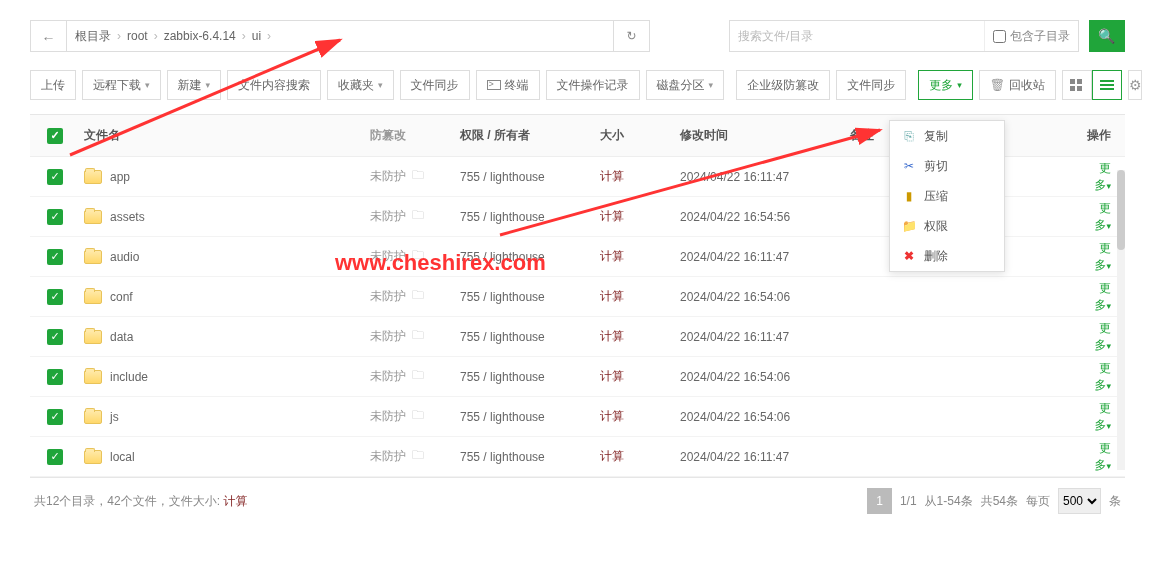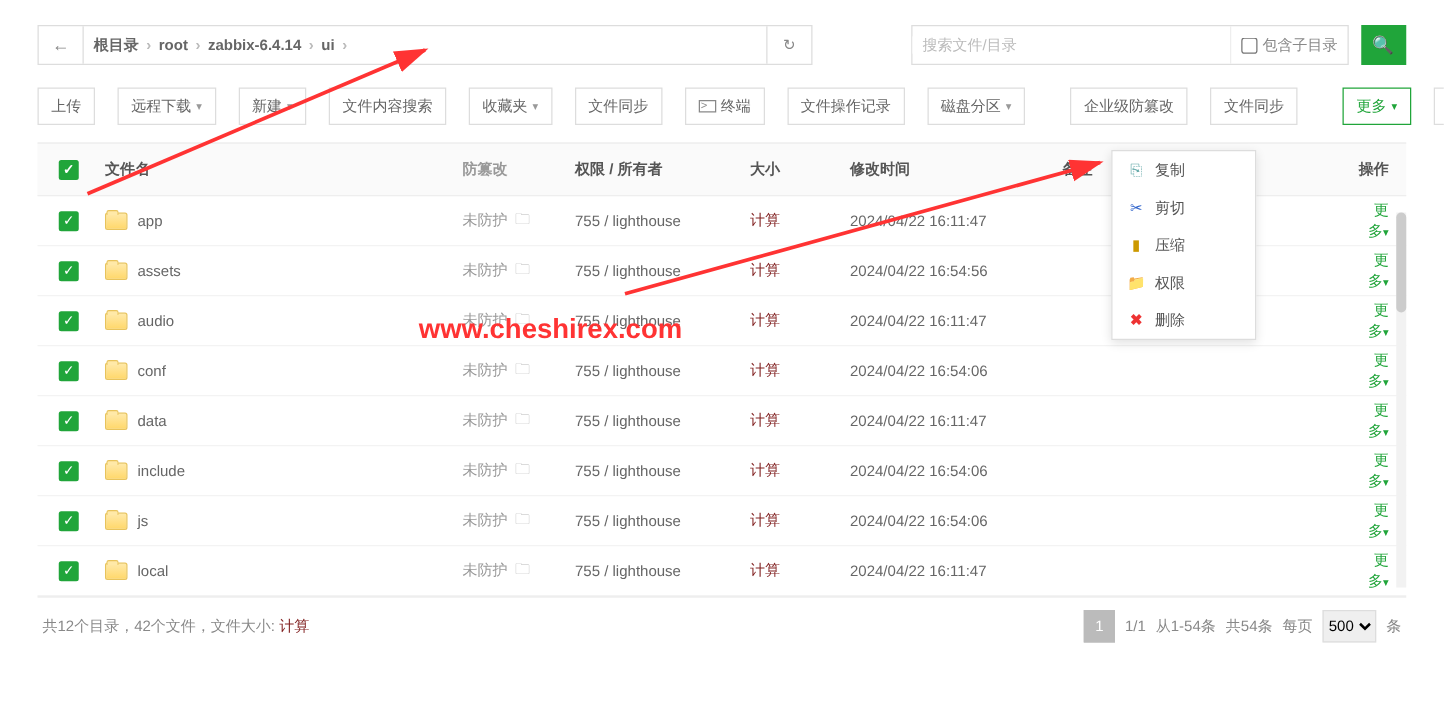--- a/index.html
+++ b/index.html
@@ -1,32 +1,32 @@
 <!DOCTYPE html>
 <html><head>
 <meta charset="utf-8">
 <style>
 * { box-sizing: border-box; margin: 0; padding: 0; }
 body { font-family: "Microsoft YaHei", Arial, sans-serif; font-size: 12px; color: #666; background: #fff; width: 1155px; height: 564px; overflow: hidden; position: relative; }
 .panel { padding: 20px 30px; }
 .top-row { display: flex; gap: 10px; margin-bottom: 18px; align-items: center; }
 .breadcrumb-box { display: flex; align-items: center; border: 1px solid #ddd; height: 32px; flex: 0 0 620px; }
 .bc-back { width: 36px; text-align: center; border-right: 1px solid #ddd; height: 100%; display: flex; align-items: center; justify-content: center; color: #888; font-size: 14px; }
-.bc-path { flex: 1; display: flex; align-items: center; padding: 0 8px; gap: 4px; color: #666; font-weight: bold; }
+.bc-path { flex: 1; display: flex; align-items: center; padding: 0 8px; gap: 4px; color: #666; }
 .bc-sep { color: #bbb; margin: 0 2px; }
 .bc-link { color: #666; cursor: pointer; }
 .bc-refresh { width: 36px; text-align: center; border-left: 1px solid #ddd; height: 100%; display: flex; align-items: center; justify-content: center; color: #888; }
 .spacer { flex: 1; }
 .search-box { display: flex; align-items: center; border: 1px solid #ddd; height: 32px; width: 350px; }
 .search-input { flex: 1; border: none; outline: none; padding: 0 8px; font-size: 12px; }
 .search-input::placeholder { color: #bbb; }
 .sub-opt { display: flex; align-items: center; gap: 4px; padding: 0 8px; color: #888; border-left: 1px solid #eee; height: 100%; }
 .sub-opt input { margin: 0; }
 .search-btn { width: 36px; height: 32px; background: #20a53a; color: #fff; display: flex; align-items: center; justify-content: center; font-size: 14px; }
-.toolbar-row { display: flex; gap: 18px; align-items: center; margin-bottom: 14px; }
+.toolbar-row { display: flex; gap: 6px; align-items: center; margin-bottom: 14px; }
 .btn { border: 1px solid #ddd; background: #fff; height: 30px; padding: 0 10px; display: inline-flex; align-items: center; gap: 4px; color: #666; font-size: 12px; cursor: pointer; white-space: nowrap; }
 .btn.green { border-color: #20a53a; color: #20a53a; }
 .caret { font-size: 9px; color: #999; }
 .btn.green .caret { color: #20a53a; }
 .icon-sq { width: 30px; padding: 0; justify-content: center; }
 .tb-gap { width: 14px; }
 .table-wrap { border: 1px solid #e6e6e6; border-left: none; border-right: none; position: relative; }
 .thead { display: flex; align-items: center; height: 42px; background: #fafafa; border-bottom: 1px solid #eee; font-weight: bold; color: #555; }
 .row { display: flex; align-items: center; height: 40px; border-bottom: 1px solid #f3f3f3; }
 .col-chk { width: 50px; display: flex; justify-content: center; }

